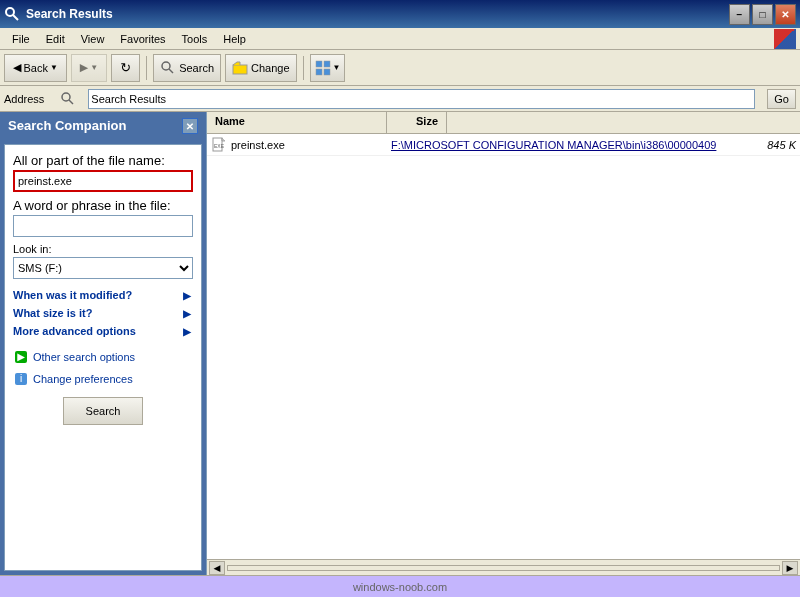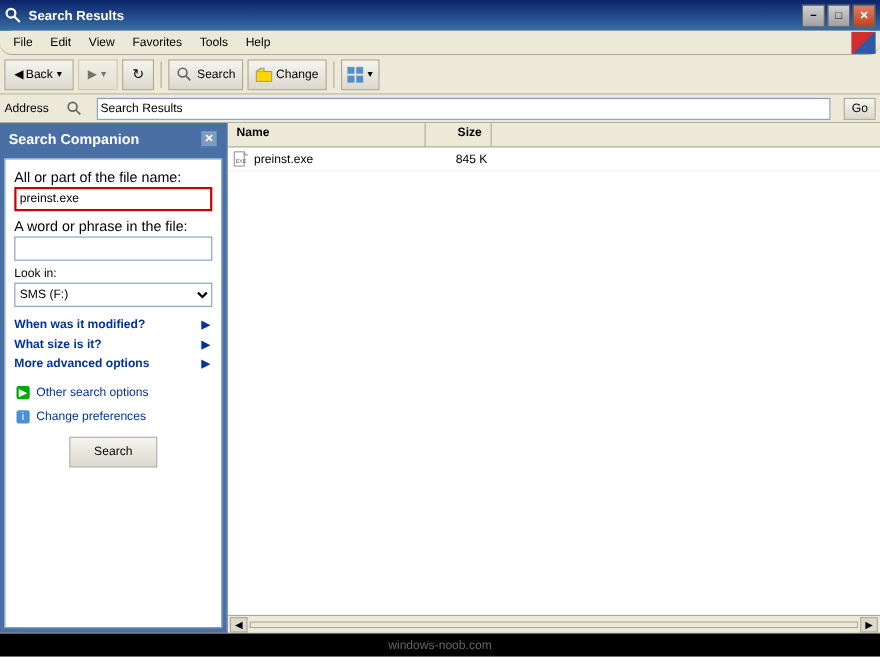--- a/index.html
+++ b/index.html
@@ -55,21 +55,20 @@
     .titlebar-btn.close { background: linear-gradient(to bottom, #e08060, #c04020); color: white; }
 
     
     .menubar {
       background: #ece9d8;
       height: 22px;
       display: flex;
       align-items: center;
       padding: 0 4px;
       border-bottom: 1px solid #aca899;
-      border-radius: 11px;
     }
     .menubar-item {
       padding: 2px 8px;
       font-size: 11px;
       cursor: pointer;
     }
 
     
     .toolbar {
       background: #ece9d8;
@@ -167,21 +166,21 @@
       position: relative;
     }
     .sidebar-header {
       background: #4a6fa5;
       color: white;
       font-size: 13px;
       font-weight: bold;
       padding: 6px 8px;
       display: flex;
       justify-content: space-between;
-      align-items: center;
+      align-items: flex-start;
     }
     .sidebar-close {
       width: 16px;
       height: 16px;
       background: #7f9db9;
       border: 1px solid #316ac5;
       color: white;
       font-size: 10px;
       font-weight: bold;
       display: flex;
@@ -356,25 +355,26 @@
       overflow: hidden;
       white-space: nowrap;
       color: #000080;
       text-decoration: underline;
     }
     .file-size-cell {
       width: 60px;
       padding: 0 4px;
       font-size: 11px;
       text-align: right;
+      font-style: italic;
     }
 
     
     .statusbar {
-      background: #000000;
+      background: #c4b5fd;
       height: 22px;
       border-top: 1px solid #aca899;
       display: flex;
       align-items: center;
       padding: 0 24px;
       font-size: 11px;
     }
     .statusbar-text {
       flex: 1;
       text-align: center;
@@ -547,20 +547,21 @@
         <div class="file-name-cell">
           <svg class="file-icon" viewBox="0 0 16 16">
             <rect x="2" y="1" width="9" height="13" fill="white" stroke="#999" stroke-width="1"></rect>
             <polygon points="11,1 14,4 11,4" fill="#ccc" stroke="#999" stroke-width="0.5"></polygon>
             <line x1="11" y1="1" x2="11" y2="4" stroke="#999" stroke-width="0.5"></line>
             <line x1="11" y1="4" x2="14" y2="4" stroke="#999" stroke-width="0.5"></line>
             <text x="8" y="11" text-anchor="middle" font-size="5" fill="#666">EXE</text>
           </svg>
           <span>preinst.exe</span>
         </div>
+        <div class="file-folder-cell">F:\MICROSOFT CONFIGURATION MANAGER\bin\i386\00000409</div>
         <div class="file-size-cell">845 K</div>
       </div>
     </div>
 
     <div class="hscroll" style="background:#ece9d8; border-top:1px solid #aca899; height:16px; display:flex; align-items:center; padding:0 2px;">
       <div style="width:16px; height:14px; background:#dbd9ce; border:1px solid #aca899; display:flex; align-items:center; justify-content:center; font-size:9px; cursor:pointer;">◀</div>
       <div style="flex:1; height:6px; background:#ece9d8; border:1px solid #aca899; margin: 0 2px;"></div>
       <div style="width:16px; height:14px; background:#dbd9ce; border:1px solid #aca899; display:flex; align-items:center; justify-content:center; font-size:9px; cursor:pointer;">▶</div>
     </div>
   </div>

